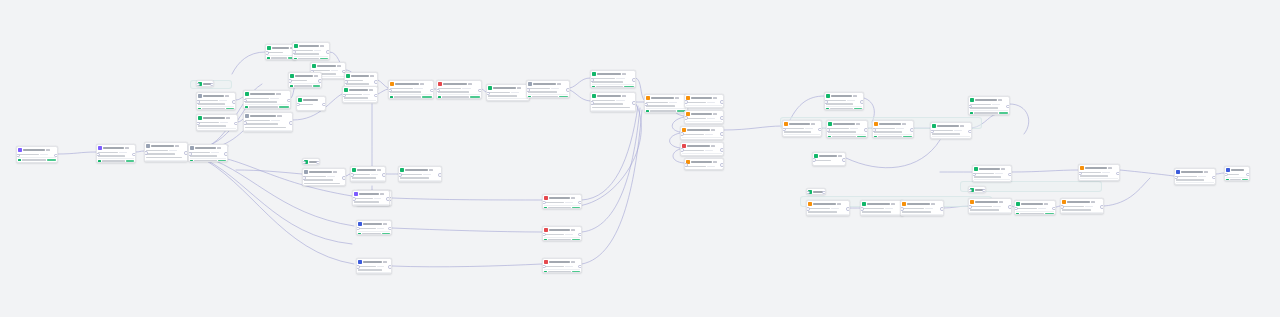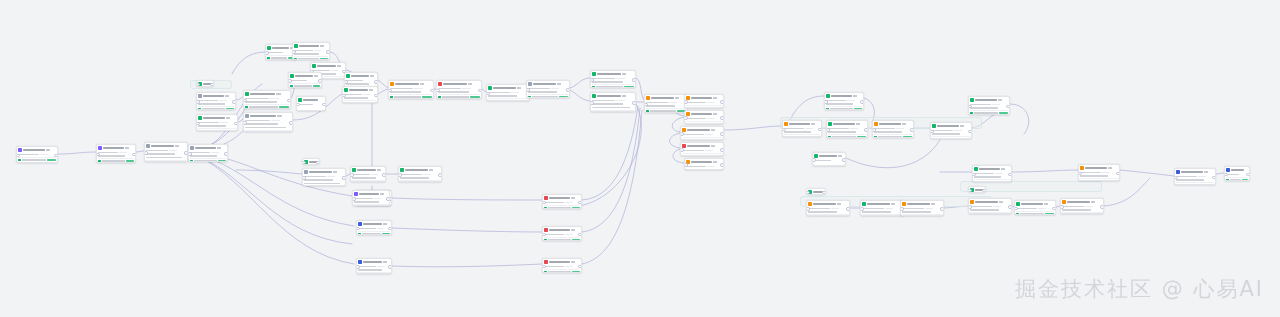--- a/index.html
+++ b/index.html
@@ -1407,15 +1407,14 @@
           <div class="node-row">
             <span class="row-line" style="width: 25.08px;"></span>
           </div>
         </div>
         <div class="node-foot"></div>
         <span class="port in"></span>
         <span class="port out"></span>
       </div>
     </div>
 
-  <div id="watermark">掘金技术社区 @ 心易AI</div>
 
 </div>
 
 </body></html>

